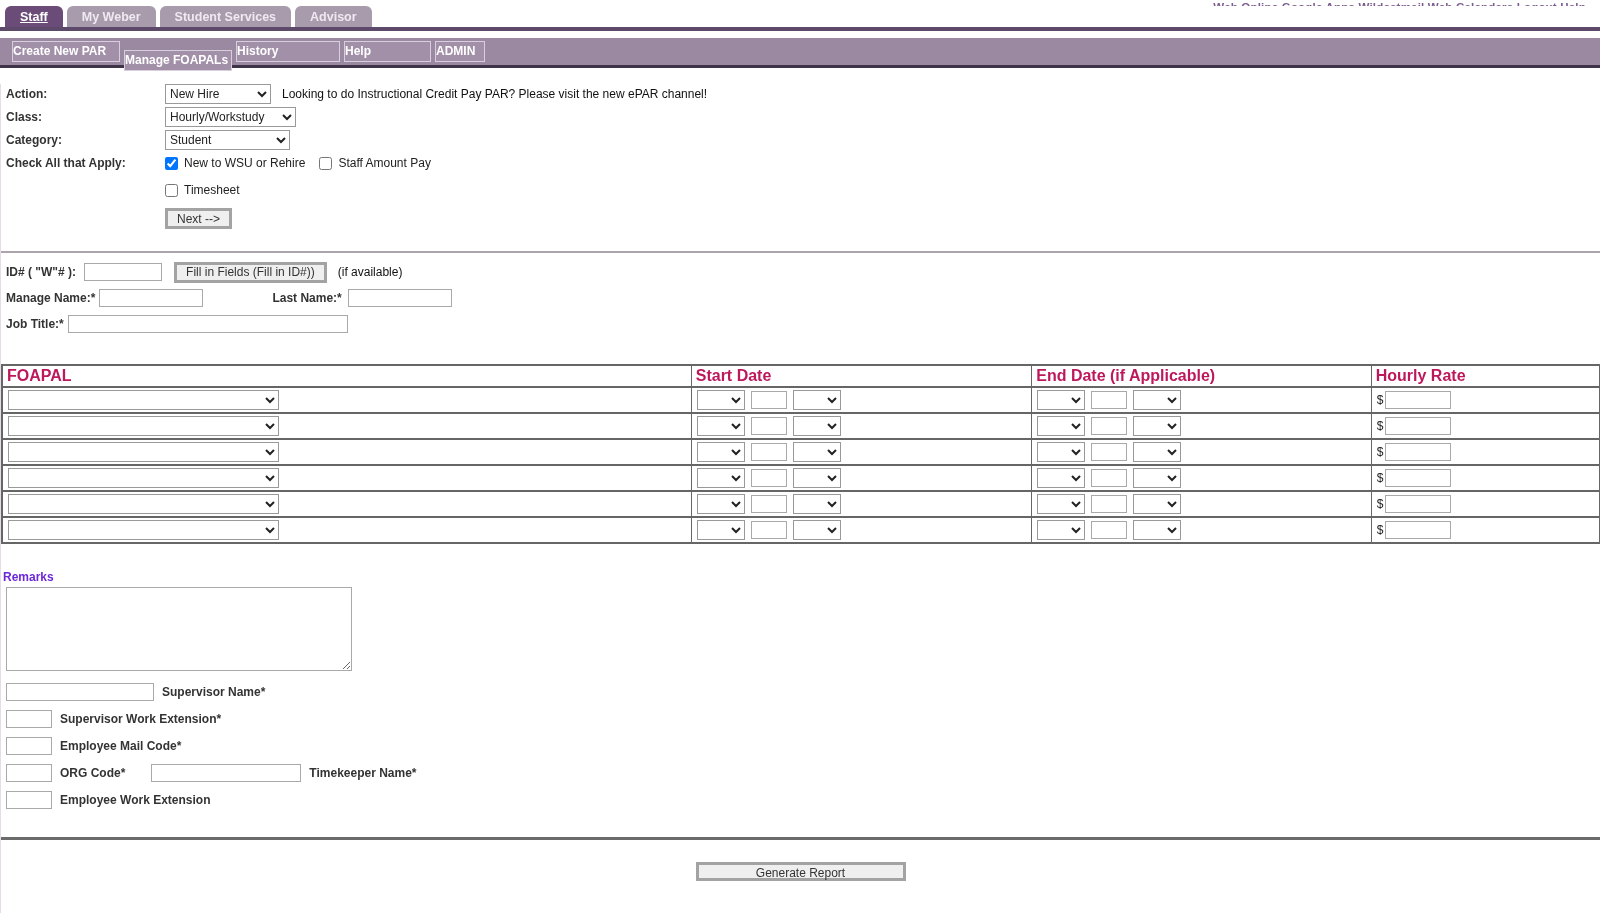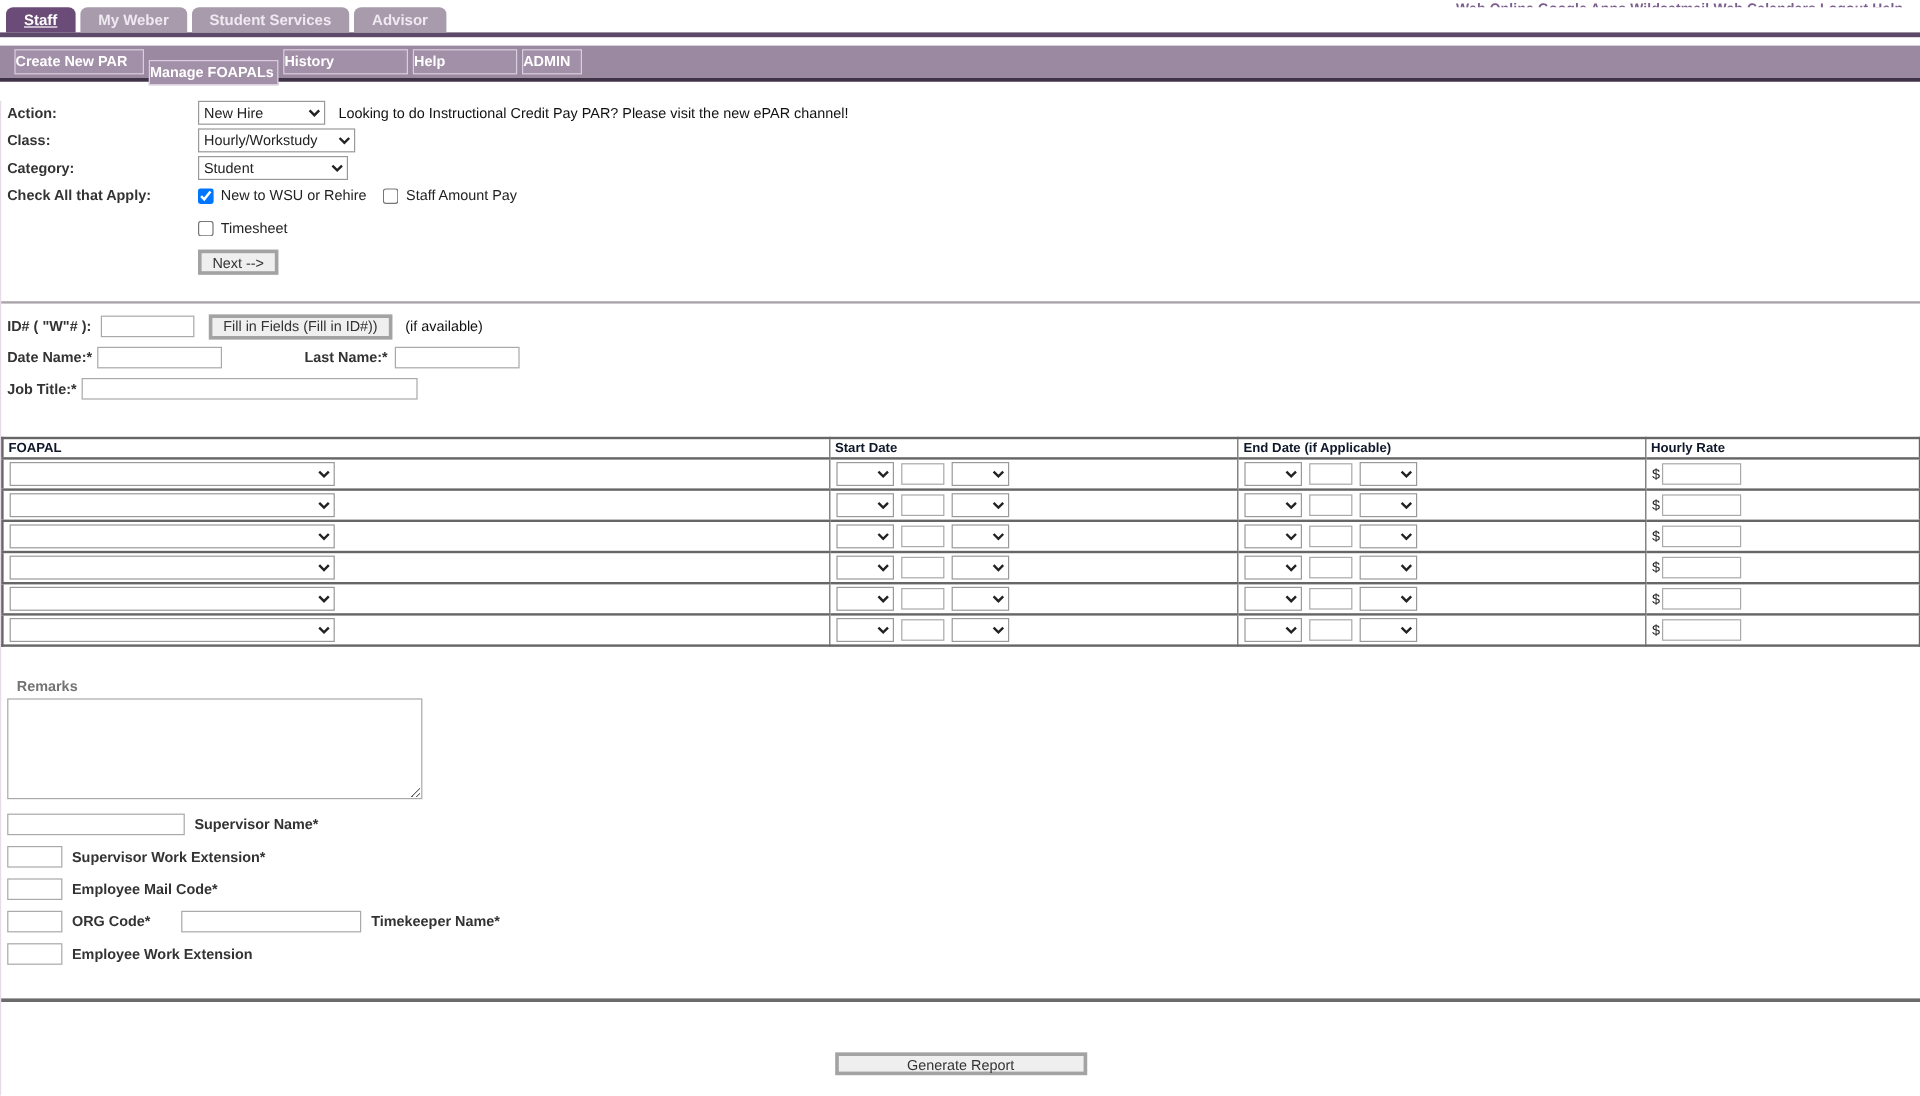--- a/index.html
+++ b/index.html
@@ -76,50 +76,50 @@
   .id-row { margin-top:9px; }
   .idlabel { font-weight:bold; color:#333; }
   .inp-id { width:78px; margin-left:8px; margin-right:12px; }
   .inp-first { width:104px; margin-left:4px; }
   .inp-last { width:104px; margin-left:6px; }
   .inp-job { width:280px; margin-left:4px; }
 
   
   table.foapal { width:1600px; border-collapse:collapse; margin-top:30px; border:2px solid #666; }
   table.foapal th {
-    text-align:left; font-size:11px; color:#0f172a; padding:1px 4px;
+    text-align:left; font-size:16px; color:#be185d; padding:1px 4px;
     border:1px solid #666; border-bottom:2px solid #666; height:17px; font-weight:bold;
   }
   table.foapal td { border:1px solid #666; border-top:2px solid #666; padding:2px 5px; height:25px; }
   .col-foapal { width:690px; } .col-start { width:341px; } .col-end { width:340px; } .col-rate { width:229px; }
   .foapal-select { width:271px; }
   .dsel { width:48px; margin-right:6px; }
   .dinp { width:36px; margin-right:6px; }
   .rinp { width:66px; margin-left:2px; }
   .cur { font-size:12px; color:#222; }
 
   
-  .remarks-label { font-weight:bold; color:#737373; margin:26px 0 3px 13px; }
+  .remarks-label { font-weight:bold; color:#6d28d9; margin:26px 0 3px 2px; }
   textarea {
     font-family:"Liberation Sans", sans-serif; font-size:12px;
     width:346px; height:84px; margin-left:5px;
     border:1px solid #a9a9a9; resize:both;
   }
 
   
   .crow { display:flex; align-items:center; margin-left:5px; margin-top:8px; height:19px; }
   .crow:first-of-type { margin-top:24px; }
   .clabel { font-weight:bold; color:#333; margin-left:8px; white-space:nowrap; }
   .inp-wide { width:148px; }
   .inp-small { width:46px; }
   .inp-timekeeper { width:150px; margin-left:26px; }
 
   .bottom-rule { margin-top:28px; }
   .footer { text-align:center; margin-top:22px; }
-  .btn-generate { width:210px; height:19px; padding:0; line-height:17px;margin-top:20px; }
+  .btn-generate { width:210px; height:19px; padding:0; line-height:17px; }
 </style>
 </head>
 <body>
 
 <div class="top-links">
   <span>Web Online Google Apps Wildcatmail Web Calendars Logout Help</span>
 </div>
 
 <div class="tabs">
   <div class="tab active">Staff</div>
@@ -183,21 +183,21 @@
   <div class="hr-light"></div>
 
   
   <div class="frow id-row">
     <span class="idlabel">ID# ( "W"# ):</span>
     <input type="text" class="inp-id" value="" style="">
     <button class="std-btn">Fill in Fields (Fill in ID#))</button>
     <span class="note">(if available)</span>
   </div>
   <div class="frow" style="margin-top:6px;">
-    <span class="idlabel">Date Name:*</span>
+    <span class="idlabel">Manage Name:*</span>
     <input type="text" class="inp-first" value="" style="">
     <span class="idlabel" style="margin-left:69px;">Last Name:*</span>
     <input type="text" class="inp-last" value="" style="">
   </div>
   <div class="frow" style="margin-top:6px;">
     <span class="idlabel">Job Title:*</span>
     <input type="text" class="inp-job" value="" style="">
   </div>
 
   

